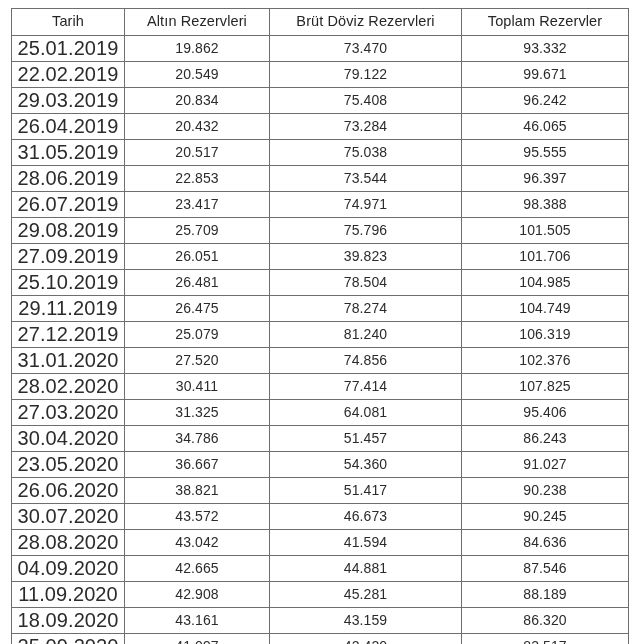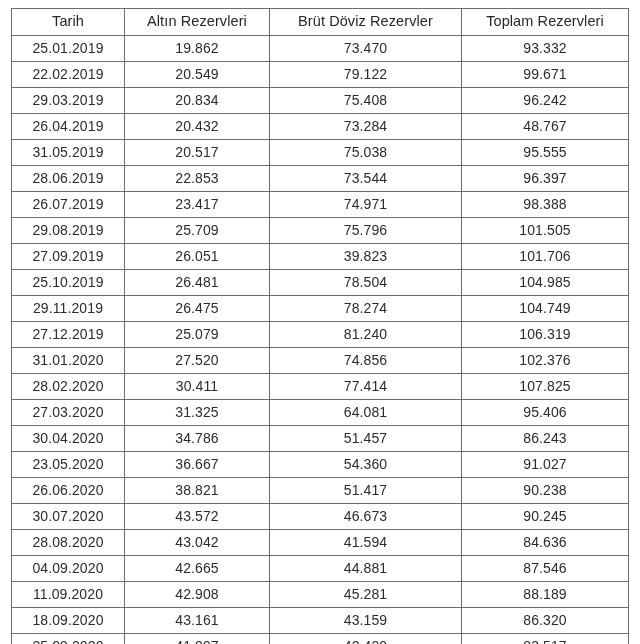--- a/index.html
+++ b/index.html
@@ -51,41 +51,41 @@
     font-size: 14.5px;
     letter-spacing: 0.1px;
     color: #262626;
   }
   table.reserves tbody td {
     height: 25px;
     font-size: 14px;
     letter-spacing: 0.1px;
   }
   table.reserves tbody td.date-cell {
-    font-size: 14px;
+    font-size: 20px;
     margin-top: 12px;
   }
 </style>
 </head>
 <body>
 
 <div id="table-wrap">
   <table class="reserves">
     <colgroup>
       <col class="c-date">
       <col class="c-gold">
       <col class="c-fx">
       <col class="c-total">
     </colgroup>
     <thead>
       <tr>
         <th>Tarih</th>
         <th>Altın Rezervleri</th>
-        <th>Brüt Döviz Rezervler</th>
-        <th>Toplam Rezervleri</th>
+        <th>Brüt Döviz Rezervleri</th>
+        <th>Toplam Rezervler</th>
       </tr>
     </thead>
     <tbody id="table-body">
         <tr>
           <td class="date-cell">25.01.2019</td>
           <td>19.862</td>
           <td>73.470</td>
           <td>93.332</td>
         </tr>
         <tr>
@@ -97,21 +97,21 @@
         <tr>
           <td class="date-cell">29.03.2019</td>
           <td>20.834</td>
           <td>75.408</td>
           <td>96.242</td>
         </tr>
         <tr>
           <td class="date-cell">26.04.2019</td>
           <td>20.432</td>
           <td>73.284</td>
-          <td>48.767</td>
+          <td>46.065</td>
         </tr>
         <tr>
           <td class="date-cell">31.05.2019</td>
           <td>20.517</td>
           <td>75.038</td>
           <td>95.555</td>
         </tr>
         <tr>
           <td class="date-cell">28.06.2019</td>
           <td>22.853</td>

